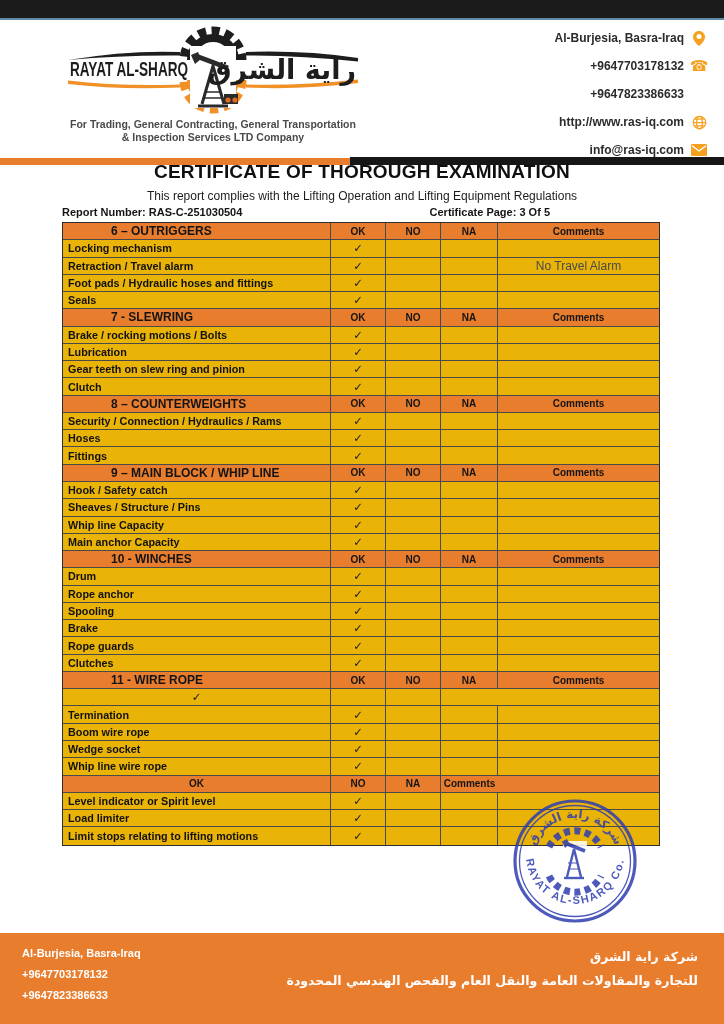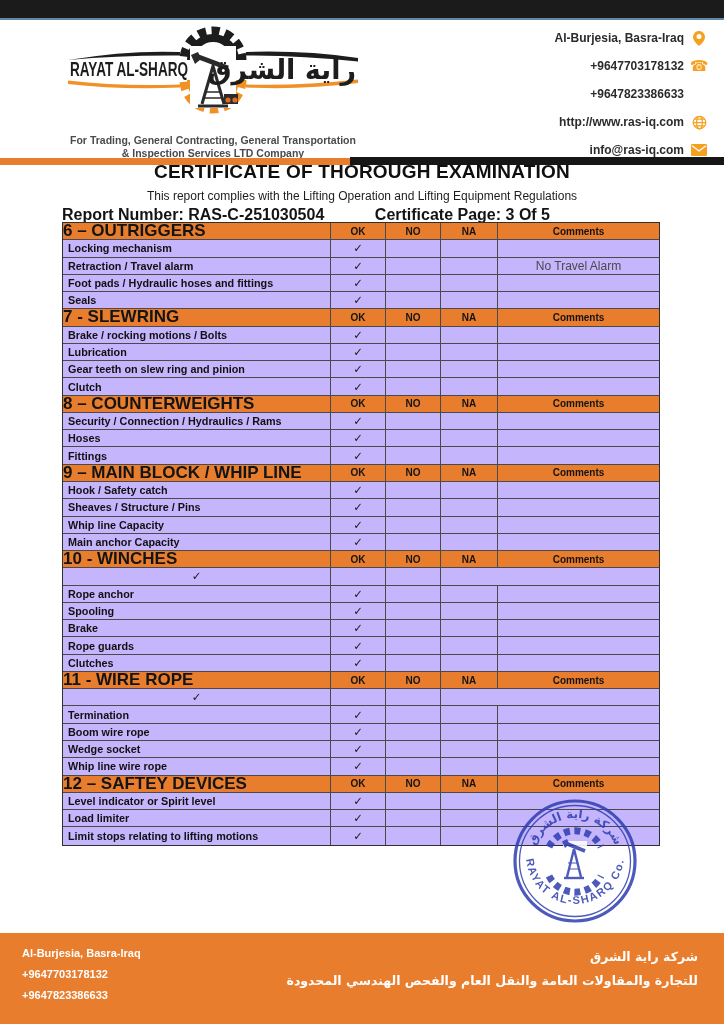--- a/index.html
+++ b/index.html
@@ -7,53 +7,53 @@
   body { font-family:"Liberation Sans", sans-serif; background:#fff; }
   .page { position:relative; width:724px; height:1024px; background:#fff; overflow:hidden; }
 
   
   .top-bar { position:absolute; top:0; left:0; width:724px; height:20px;
              background:#1b1b1b; border-bottom:2px solid #6089a8; }
 
   
   .logo-wrap { position:absolute; top:24px; left:48px; width:330px; }
   .logo-svg { display:block; margin:0 auto; }
-  .tagline { text-align:center; font-size:10.5px; font-weight:bold; color:#4a4a4a; line-height:13px; margin-top:18px; }
+  .tagline { text-align:center; font-size:10.5px; font-weight:bold; color:#4a4a4a; line-height:13px; margin-top:2px; }
 
   
   .contacts { position:absolute; top:24px; right:16px; width:240px; }
   .contact-row { display:flex; justify-content:flex-end; align-items:center; height:28px; }
   .contact-text { font-size:12px; font-weight:bold; color:#2b2b2b; }
   .contact-icon { width:18px; margin-left:6px; display:flex; justify-content:center; align-items:center; }
   .phone-glyph { font-family:"DejaVu Sans", sans-serif; color:#F5A11F; font-size:15px; line-height:15px; }
 
   
   .divider { position:absolute; top:157px; left:0; width:724px; height:8px; display:flex; }
   .divider .seg-orange { width:350px; height:7px; margin-top:1px; background:#E87D2E; }
   .divider .seg-black { width:374px; height:8px; background:#161616; }
 
   
   .doc-title { position:absolute; top:161px; left:0; width:724px; text-align:center;
                font-size:19px; font-weight:bold; color:#0f0f0f; letter-spacing:.2px; }
   .doc-subtitle { position:absolute; top:189px; left:0; width:724px; text-align:center;
                   font-size:12px; color:#1c1c1c; }
   .report-row { position:absolute; top:206px; left:62px; width:488px; display:flex;
-                justify-content:space-between; font-size:16px; font-weight:bold; color:#141414; }
+                justify-content:space-between; font-size:11px; font-weight:bold; color:#141414; }
 
   
   .insp-table { position:absolute; top:222px; left:62px; width:598px;
                 border:1.5px solid #2f2f2f; }
   .t-row { display:grid; grid-template-columns:268px 55px 55px 57px 1fr; height:17.28px;
-           border-bottom:1px solid #4a4a4a; background:#c4b5fd; }
+           border-bottom:1px solid #4a4a4a; background:#eab308; }
   .t-row:last-child { border-bottom:none; }
   .t-cell { border-right:1px solid #4a4a4a; display:flex; align-items:center; justify-content:center;
             overflow:hidden; white-space:nowrap; }
   .t-cell:last-child { border-right:none; }
   .t-header { background:#E87D2E; }
-  .t-title { justify-content:flex-start; font-size:17px; font-weight:bold; color:#141414; }
+  .t-title { justify-content:flex-start; padding-left:5px; font-size:12px; font-weight:bold; color:#141414;margin-left:43px; }
   .t-col { font-size:10px; font-weight:bold; color:#141414; }
   .t-label { justify-content:flex-start; padding-left:5px; font-size:10.8px; font-weight:bold; color:#111; }
   .t-check { font-family:"DejaVu Sans", sans-serif; font-size:11.5px; color:#222; }
   .t-comment { font-size:12px; color:#4a4a4a; }
 
   
   .stamp { position:absolute; top:797px; left:511px; opacity:.85; }
 
   
   .footer { position:absolute; top:933px; left:0; width:724px; height:91px; background:#E87D2E; }
@@ -313,20 +313,21 @@
         <div class="t-cell t-comment"></div>
       </div>
       <div class="t-row t-header">
         <div class="t-cell t-title">10 - WINCHES</div>
         <div class="t-cell t-col">OK</div>
         <div class="t-cell t-col">NO</div>
         <div class="t-cell t-col">NA</div>
         <div class="t-cell t-col">Comments</div>
       </div>
       <div class="t-row">
+        <div class="t-cell t-label">Drum</div>
         <div class="t-cell t-check">✓</div>
         <div class="t-cell"></div>
         <div class="t-cell"></div>
         <div class="t-cell t-comment"></div>
       </div>
       <div class="t-row">
         <div class="t-cell t-label">Rope anchor</div>
         <div class="t-cell t-check">✓</div>
         <div class="t-cell"></div>
         <div class="t-cell"></div>
@@ -395,21 +396,20 @@
         <div class="t-cell t-comment"></div>
       </div>
       <div class="t-row">
         <div class="t-cell t-label">Whip line wire rope</div>
         <div class="t-cell t-check">✓</div>
         <div class="t-cell"></div>
         <div class="t-cell"></div>
         <div class="t-cell t-comment"></div>
       </div>
       <div class="t-row t-header">
-        <div class="t-cell t-title">12 – SAFTEY DEVICES</div>
         <div class="t-cell t-col">OK</div>
         <div class="t-cell t-col">NO</div>
         <div class="t-cell t-col">NA</div>
         <div class="t-cell t-col">Comments</div>
       </div>
       <div class="t-row">
         <div class="t-cell t-label">Level indicator or Spirit level</div>
         <div class="t-cell t-check">✓</div>
         <div class="t-cell"></div>
         <div class="t-cell"></div>

